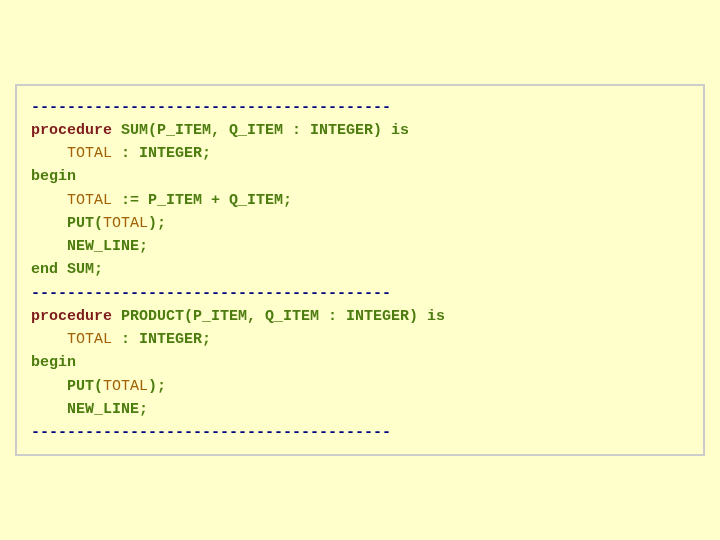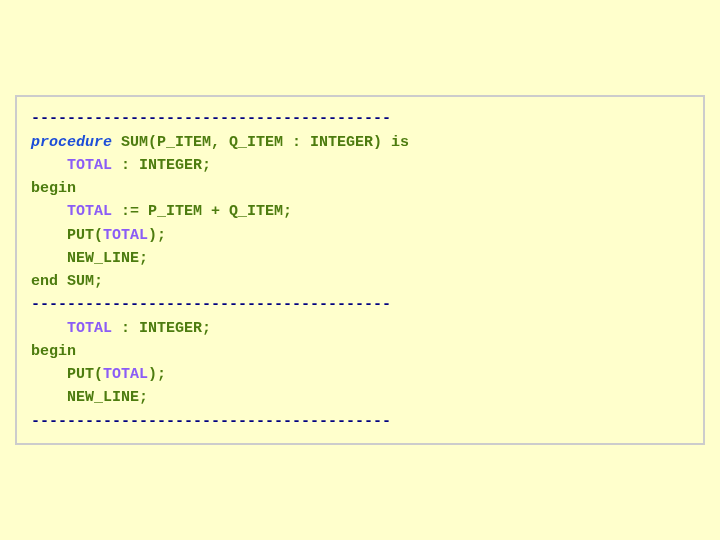--- a/index.html
+++ b/index.html
@@ -27,28 +27,27 @@
       line-height: 1.55;
     }
 
     .line {
       white-space: pre;
       color: #000080;
       font-weight: bold;
     }
 
     .kw {
-      color: #1d4ed8;
+      color: #7f1d1d;
       font-weight: bold;
-      font-style: italic;
     }
 
     .var {
-      color: #8b5cf6;
-      font-weight: bold;
+      color: #a16207;
+      font-weight: normal;
     }
 
     .plain {
       color: #4d7c0f;
       font-weight: bold;
     }
 
     .divider {
       color: #000080;
       font-weight: bold;
@@ -70,20 +69,21 @@
   <div class="line">    <span class="var">TOTAL</span><span class="plain"> := P_ITEM + Q_ITEM;</span></div>
 
   <div class="line">    <span class="plain">PUT(</span><span class="var">TOTAL</span><span class="plain">);</span></div>
 
   <div class="line plain">    NEW_LINE;</div>
 
   <div class="line plain">end SUM;</div>
 
   <div class="line divider">----------------------------------------</div>
 
+  <div class="line"><span class="kw">procedure </span><span class="plain">PRODUCT(P_ITEM, Q_ITEM : INTEGER) is</span></div>
 
   <div class="line">    <span class="var">TOTAL</span><span class="plain"> : INTEGER;</span></div>
 
   <div class="line plain">begin</div>
 
 
   <div class="line">    <span class="plain">PUT(</span><span class="var">TOTAL</span><span class="plain">);</span></div>
 
   <div class="line plain">    NEW_LINE;</div>
 

